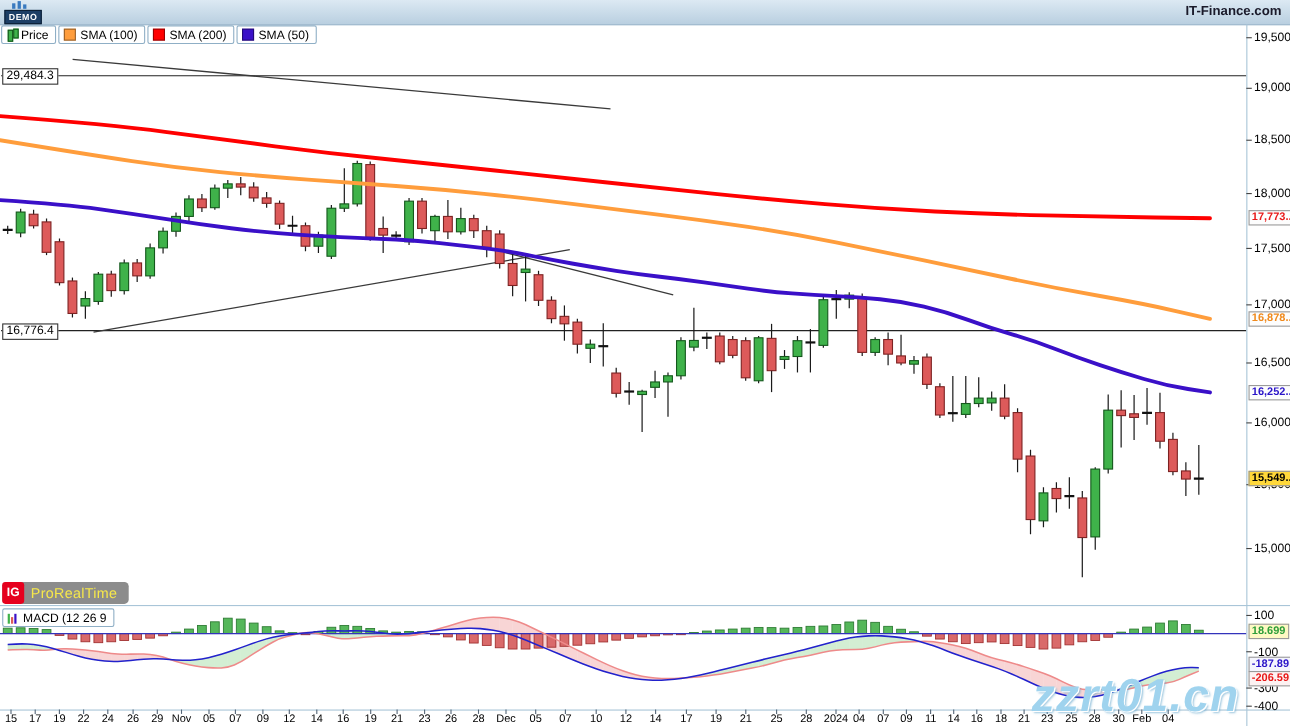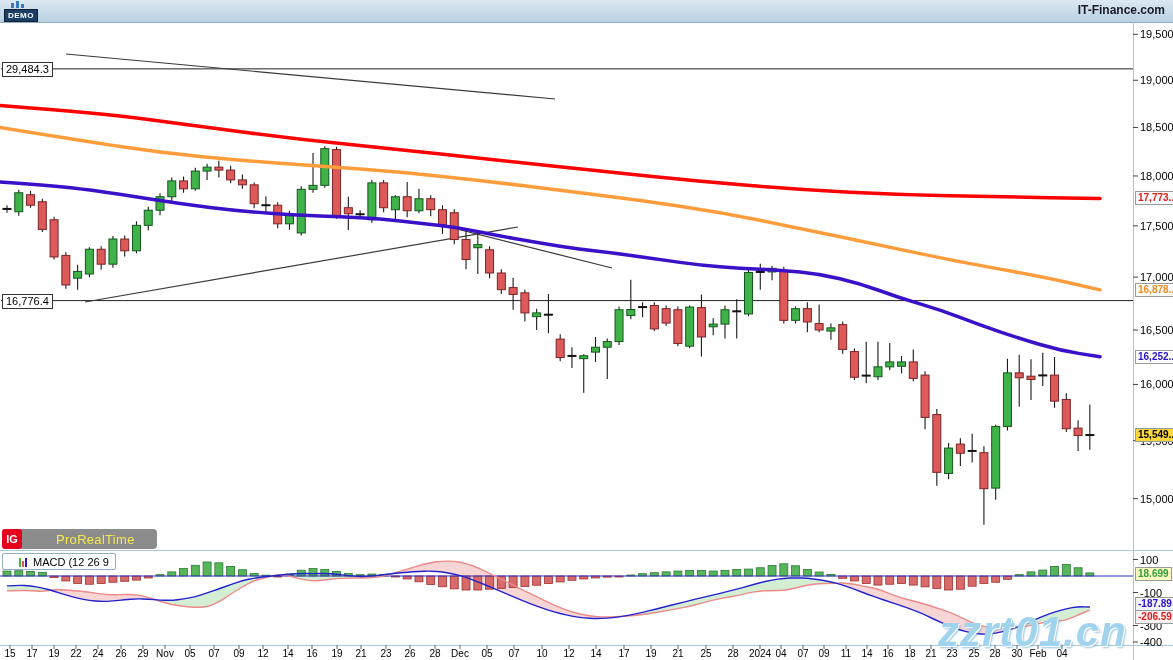--- a/index.html
+++ b/index.html
@@ -30,27 +30,27 @@
   
   .ytick{position:absolute;left:1140px;font-size:11px;color:#000;z-index:20;}
   .mtick{position:absolute;left:1140px;font-size:11px;color:#000;z-index:20;}
   .xtick{position:absolute;top:648px;font-size:10px;color:#000;z-index:20;transform:translateX(-50%);}
   .badge{position:absolute;left:1135px;font-size:10px;font-weight:bold;z-index:25;
     background:#fdfdfd;border:1px solid #9a9a9a;padding:0 2px;height:12px;line-height:12px;}
   .level-label{position:absolute;left:2px;background:#fff;border:1px solid #333;color:#000;
     font-size:11px;padding:0 3px;height:13px;line-height:13px;z-index:22;}
   
   #macd-label{position:absolute;left:2px;top:553px;display:flex;align-items:center;gap:4px;
-    background:#fff;border:1px solid #8fafc6;border-radius:2px;padding:1px 6px 1px 16px;
+    background:#fff;border:1px solid #8fafc6;border-radius:2px;padding:1px 6px 1px 4px;
     height:13px;font-size:11px;color:#000;z-index:30;}
   #macd-icon{width:10px;height:10px;display:flex;gap:1px;align-items:flex-end;}
   #macd-icon i{display:block;width:2px;}
   
   #prt-logo{position:absolute;left:2px;top:529px;height:20px;background:#8c8c8c;border-radius:4px;
-    display:flex;align-items:center;padding:0 22px 0 0;z-index:30;gap:28px;}
+    display:flex;align-items:center;padding:0 10px 0 0;z-index:30;}
   #prt-ig{width:20px;height:20px;background:#e6001e;color:#fff;font-size:11px;font-weight:bold;
     display:flex;align-items:center;justify-content:center;border-radius:3px;margin-right:6px;}
   #prt-name{color:#f7e84a;font-size:13px;font-weight:normal;letter-spacing:0.3px;}
   
   #wm-cjk{position:absolute;left:905px;top:552px;font-size:60px;font-weight:bold;z-index:40;
     color:rgba(242,242,242,0.78);-webkit-text-stroke:1px rgba(130,130,130,0.55);letter-spacing:2px;pointer-events:none;}
   #wm-latin{position:absolute;left:938px;top:608px;font-size:42px;font-weight:bold;font-style:italic;z-index:41;
     color:#9fd3ee;text-shadow:1px 1px 0 #fff,2px 2px 2px rgba(90,160,200,0.6);letter-spacing:1px;pointer-events:none;text-align:right;}
 </style>
 </head>
@@ -63,20 +63,41 @@
       <span id="demo-icon">
         <span style="left:0;top:2px;height:5px"></span>
         <span style="left:5px;top:0;height:7px"></span>
         <span style="left:10px;top:3px;height:4px"></span>
       </span>
       <span id="demo-badge">DEMO</span>
     </div>
     <span id="brand">IT-Finance.com</span>
   </div>
 
+  <div id="legend">
+      <div class="legend-item">
+        <span class="legend-candle">
+          <i style="left:1px;top:1px;width:3px;height:9px;background:#3fb24a;border:1px solid #14581c"></i>
+          <i style="left:6px;top:0;width:3px;height:7px;background:#3fb24a;border:1px solid #14581c"></i>
+        </span>
+        <span>Price</span>
+      </div>
+      <div class="legend-item">
+        <span class="legend-swatch" style="background: rgb(255, 157, 60);"></span>
+        <span>SMA (100)</span>
+      </div>
+      <div class="legend-item">
+        <span class="legend-swatch" style="background: rgb(255, 0, 0);"></span>
+        <span>SMA (200)</span>
+      </div>
+      <div class="legend-item">
+        <span class="legend-swatch" style="background: rgb(58, 16, 200);"></span>
+        <span>SMA (50)</span>
+      </div>
+    </div>
 
   <div class="sep-h" style="top:550px"></div>
   <div class="sep-h" style="top:645px"></div>
   <div class="sep-v" style="left:1133px"></div>
 
   <svg id="chart-svg" width="1173" height="660">
       <defs>
         <clipPath id="plot">
           <rect x="0" y="22" width="1133" height="623"></rect>
         </clipPath>

